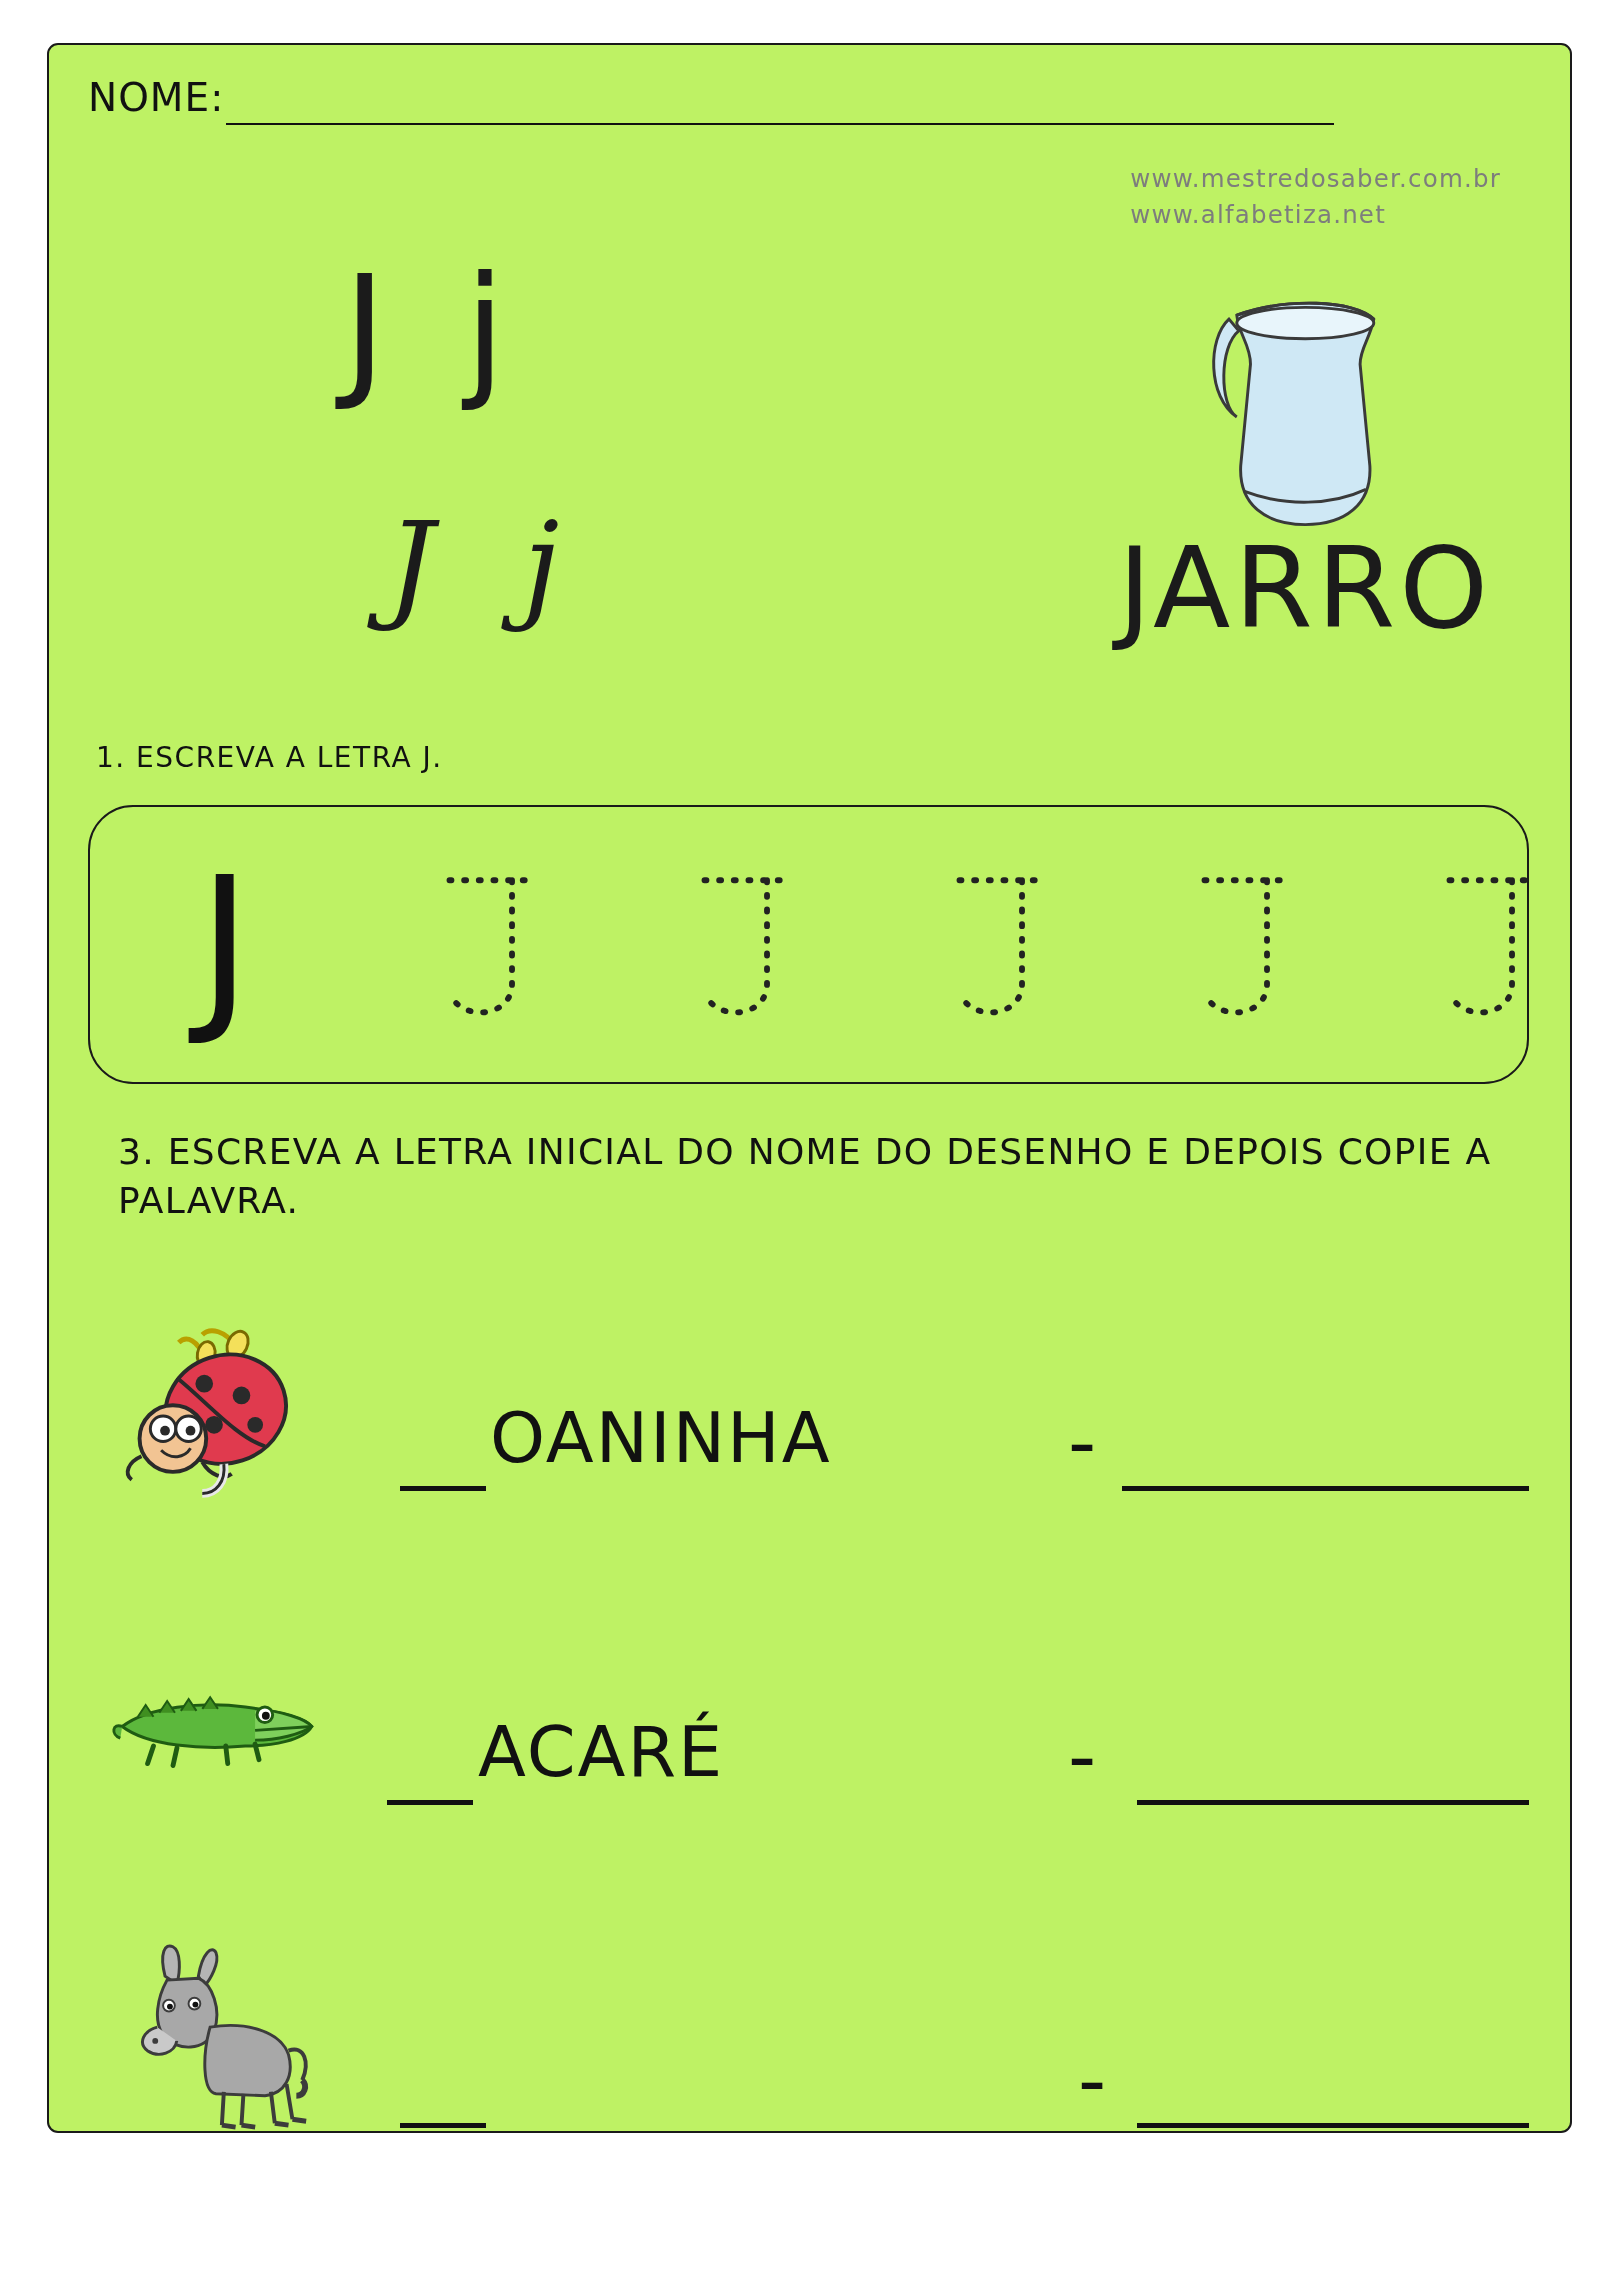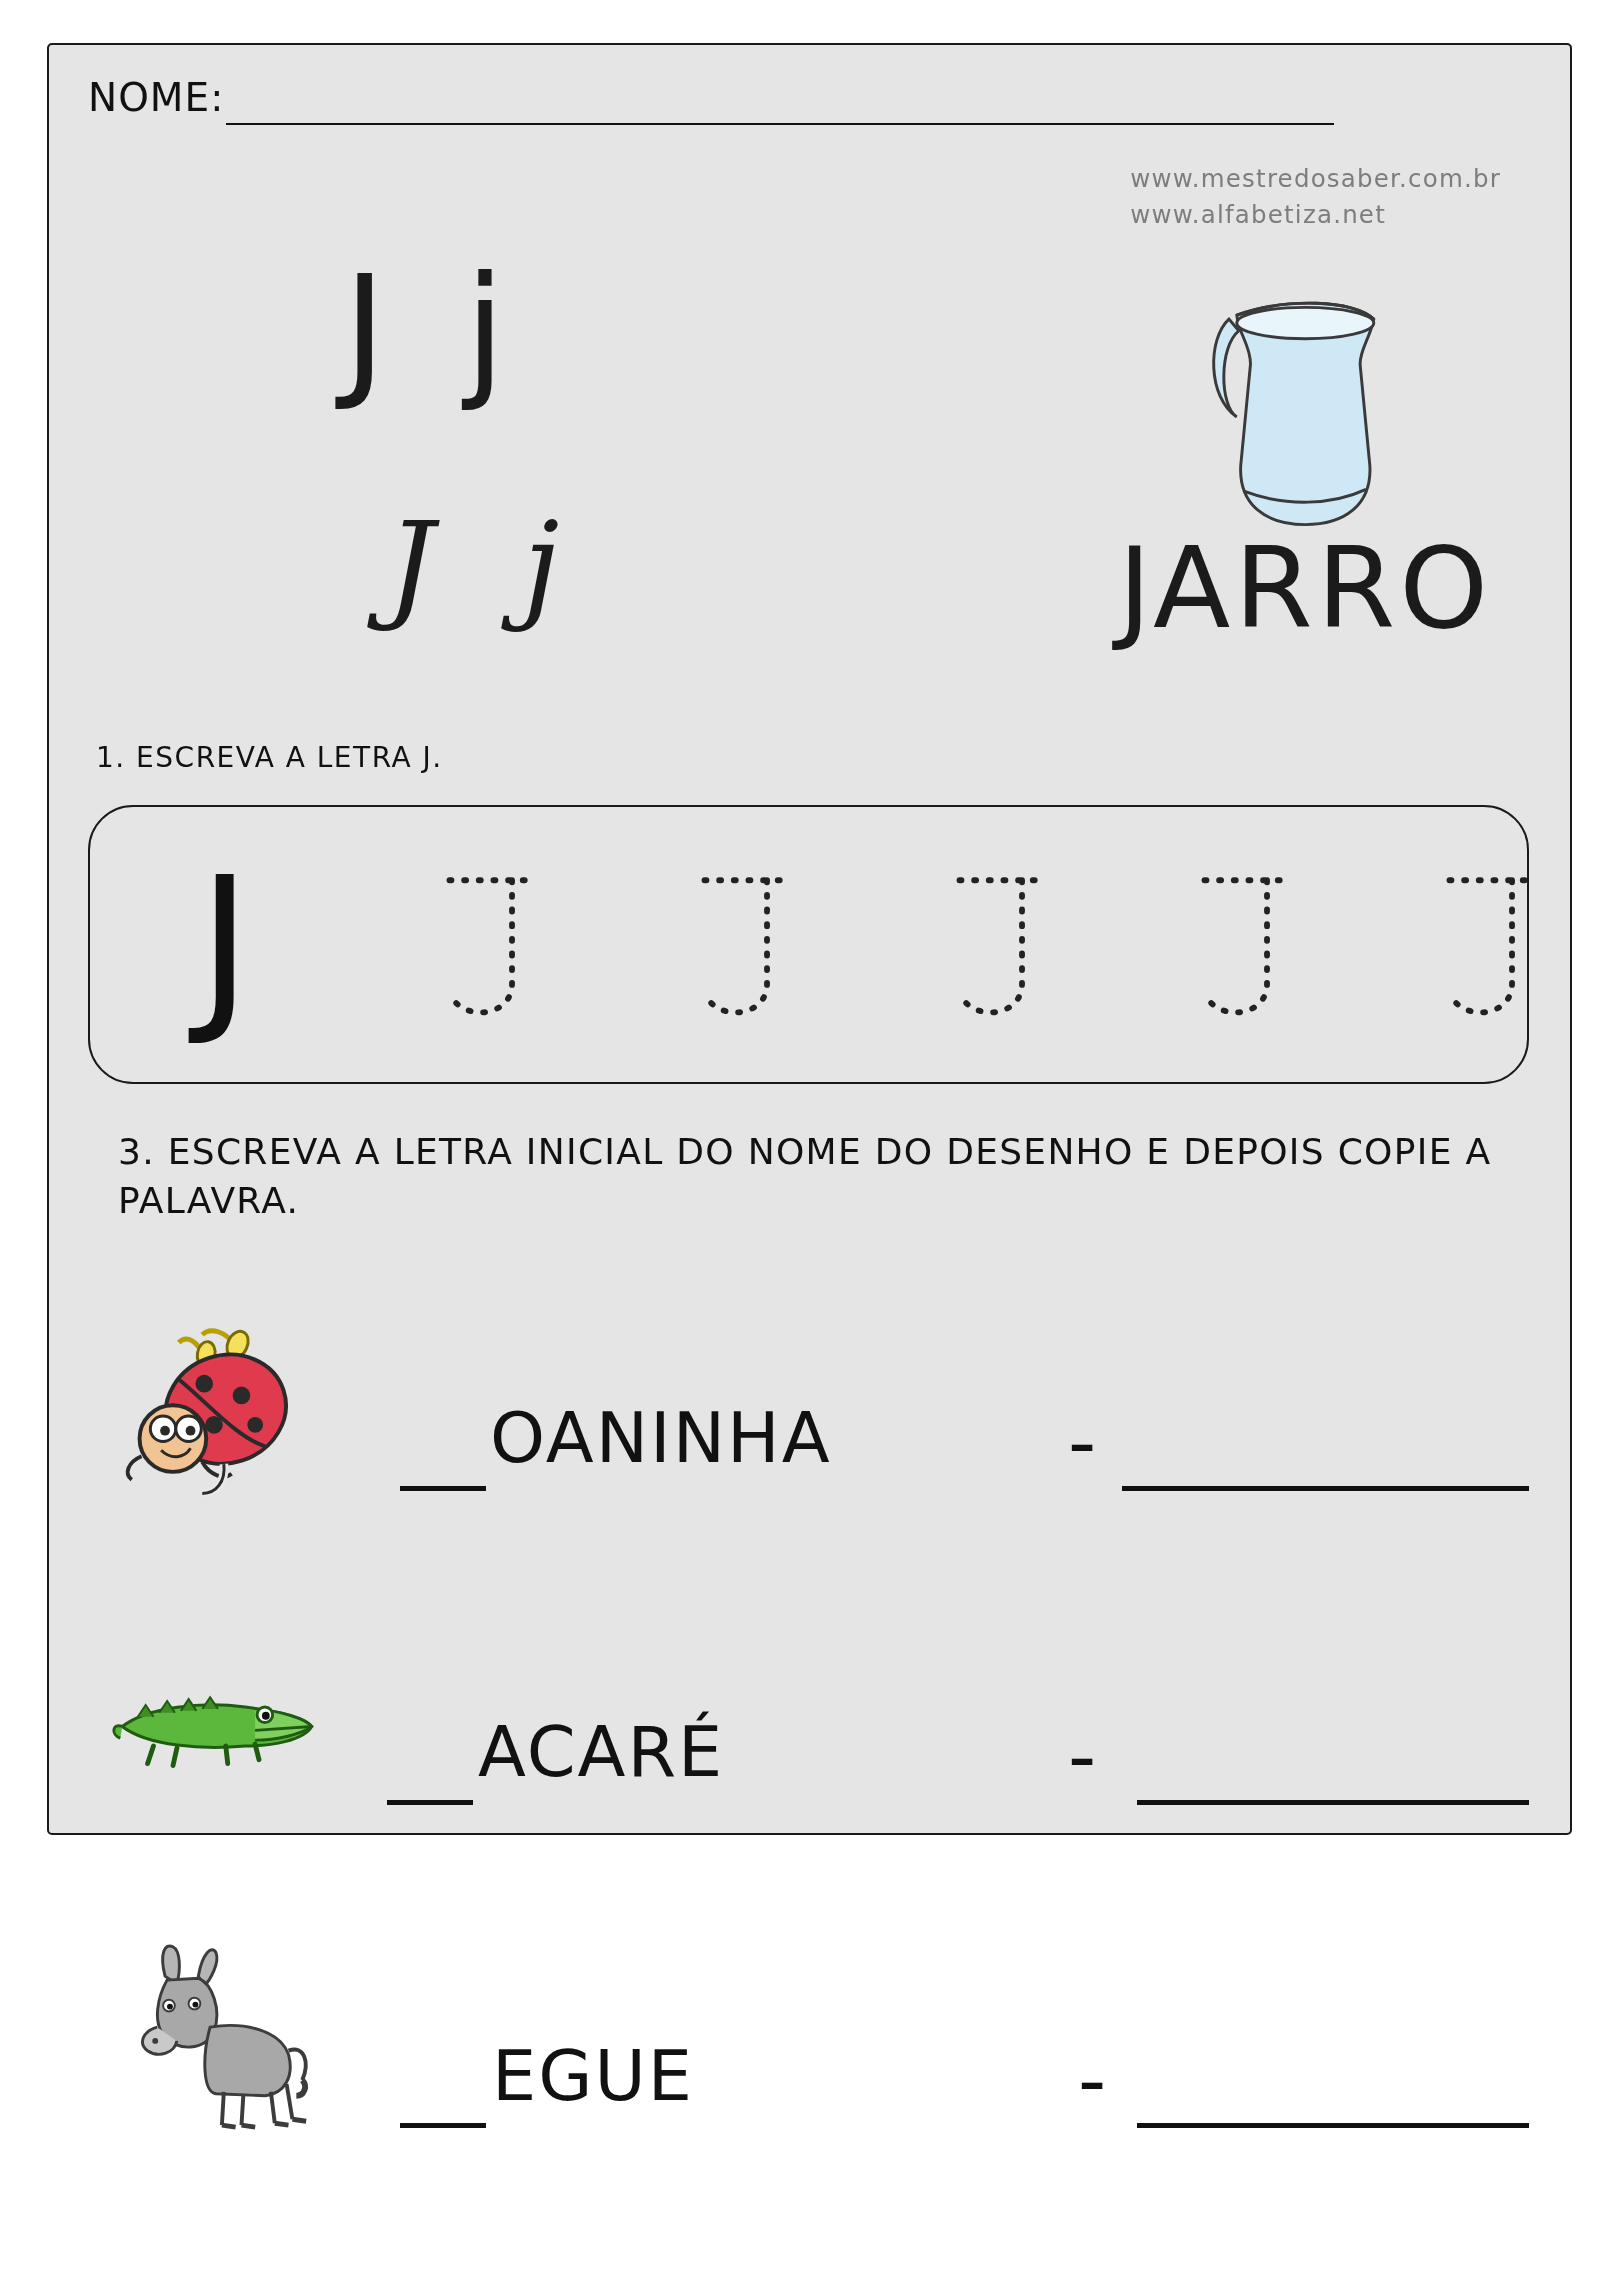--- a/index.html
+++ b/index.html
@@ -12,25 +12,25 @@
     height: 2293px;
     font-family: "DejaVu Sans", sans-serif;
     position: relative;
     overflow: hidden;
   }
   .page {
     position: absolute;
     left: 47px;
     top: 43px;
     width: 1525px;
-    height: 1792px;
+    height: 2090px;
     border: 2.9px solid #1a1a1a;
-    border-radius: 5px;
+    border-radius: 11px;
     box-sizing: border-box;
-    background: #e5e5e5;
+    background: #bef264;
   }
 
   
   .hdr {
     position: absolute;
     left: 39px;
     top: 27.4px;
     width: 1313px;
   }
   .hdr-line {
@@ -329,19 +329,18 @@
         <circle cx="63" cy="71" r="3" fill="#111"></circle>
         <circle cx="89" cy="69" r="3" fill="#111"></circle>
         <path d="M104 92 C 140 86, 176 96, 184 120 C 190 142, 180 160, 160 162 L 110 160 C 96 158, 96 120, 104 92 Z" fill="#a8a8a8" stroke="#3c3c3c" stroke-width="3"></path>
         <path d="M118 158 L 116 192 M 138 160 L 136 192 M 166 158 L 170 190 M 182 150 L 188 186" stroke="#3c3c3c" stroke-width="4" fill="none"></path>
         <path d="M116 192 l 14 2 M 136 192 l 14 2 M 170 190 l 14 2 M 188 186 l 14 2" stroke="#3c3c3c" stroke-width="5" fill="none"></path>
         <path d="M184 116 C 200 110, 206 128, 198 146" fill="none" stroke="#3c3c3c" stroke-width="4"></path>
         <path d="M198 146 c 6 6, 2 16, -6 16" fill="none" stroke="#3c3c3c" stroke-width="6"></path>
       </svg>
     </div>
     <div class="prefix-blank" style="left:312px; top:176px; width:86px"></div>
-    <div class="word" style="left:404px; top:98px">EGUE</div>
     <div class="dash" style="left:990px; top:98px">-</div>
     <div class="blank" style="left:1049px; top:176px; width:392px"></div>
   </div>
 
 </div>
 
 
 </body></html>

